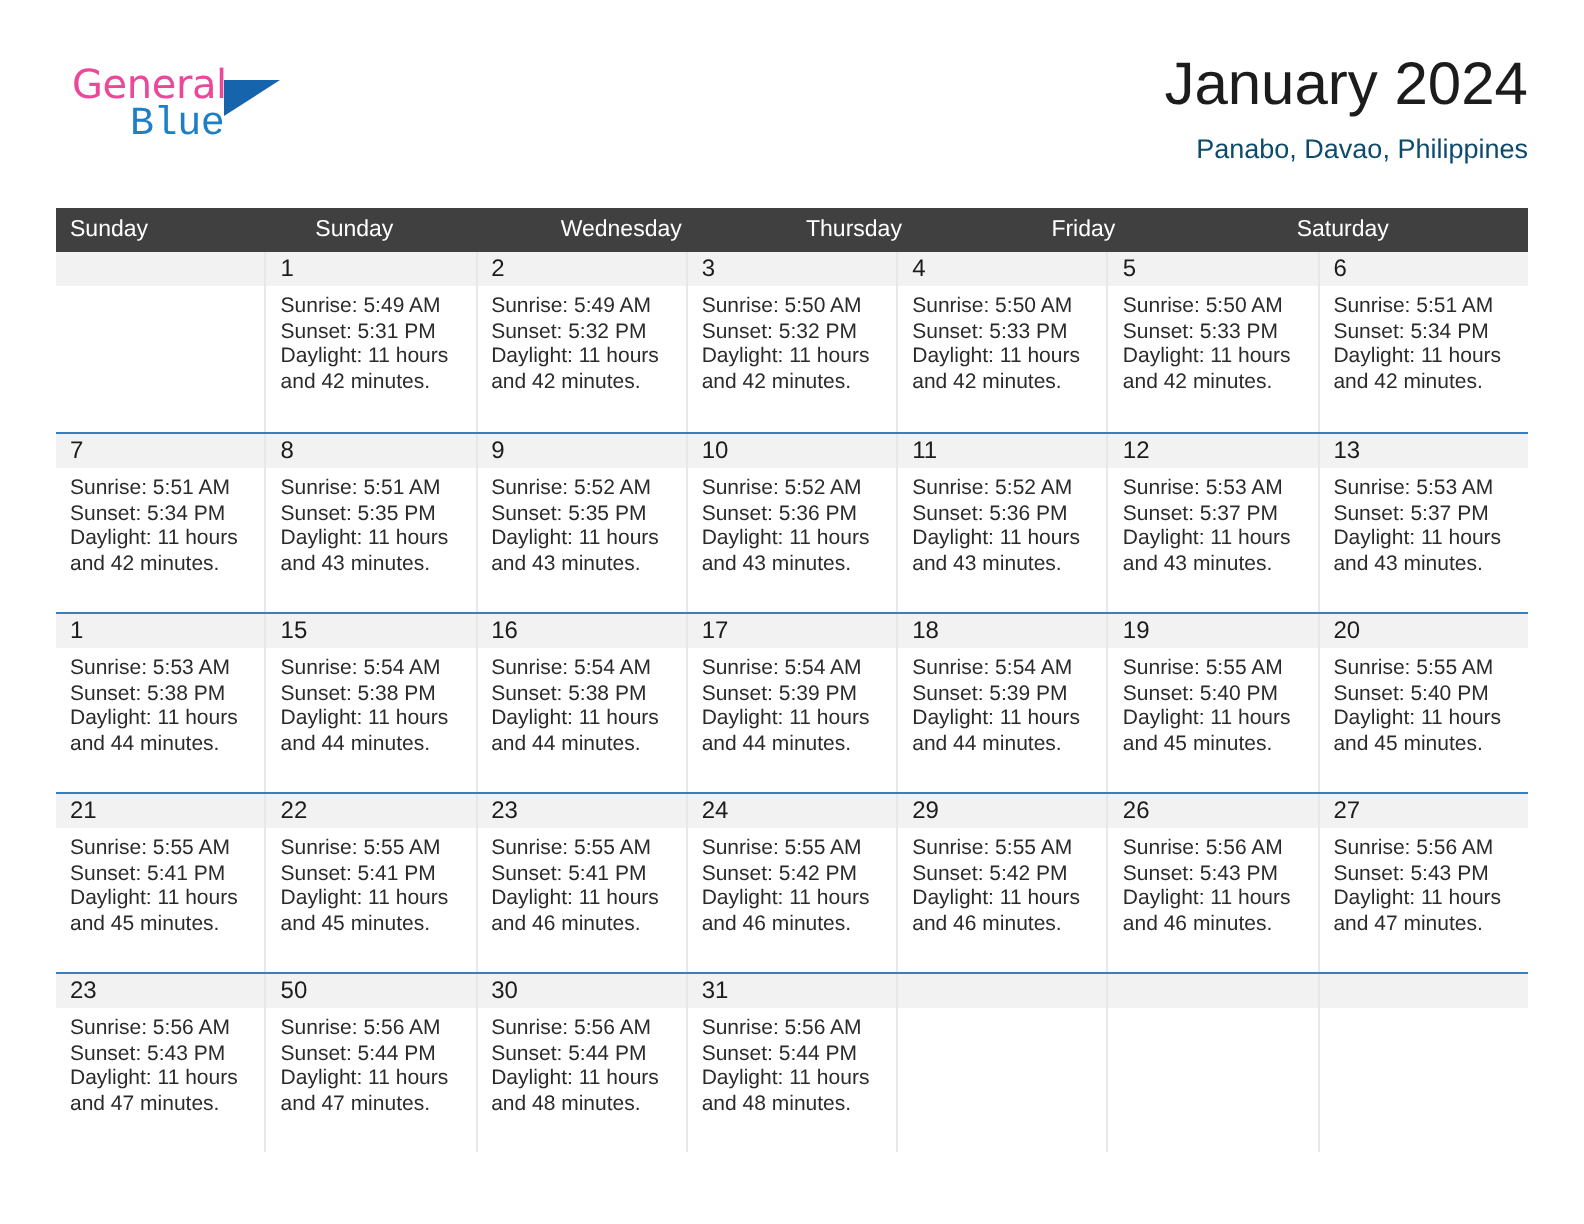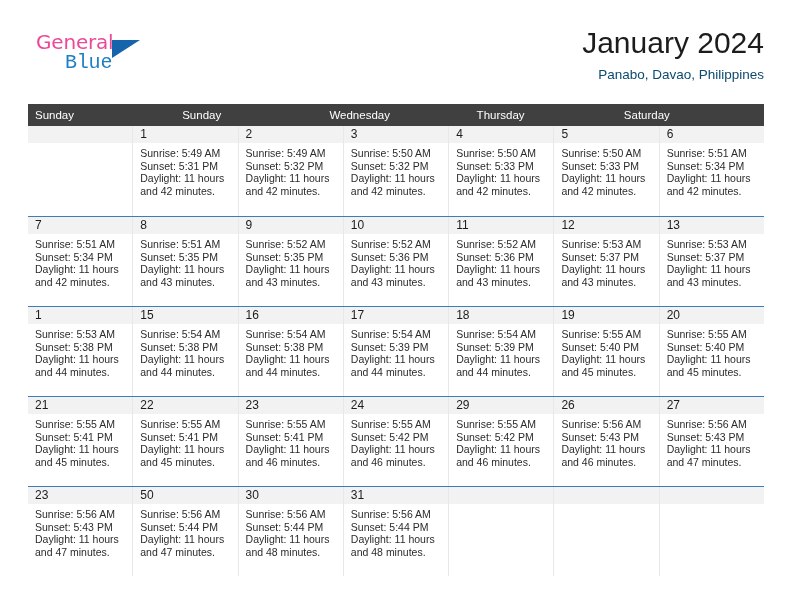--- a/index.html
+++ b/index.html
@@ -180,20 +180,21 @@
 
   </div>
 
   <div class="calendar">
 
     <div class="weekday-row">
       <div class="weekday">Sunday</div>
       <div class="weekday">Sunday</div>
       <div class="weekday">Wednesday</div>
       <div class="weekday">Thursday</div>
+      <div class="weekday">Friday</div>
       <div class="weekday">Saturday</div>
     </div>
 
     <div id="weeks-container">
         <div class="week-row">
           <div class="day-cell empty">
             <div class="day-number-band"></div>
             <div class="day-body">
               <div class="day-line"></div>
               <div class="day-line"></div>

